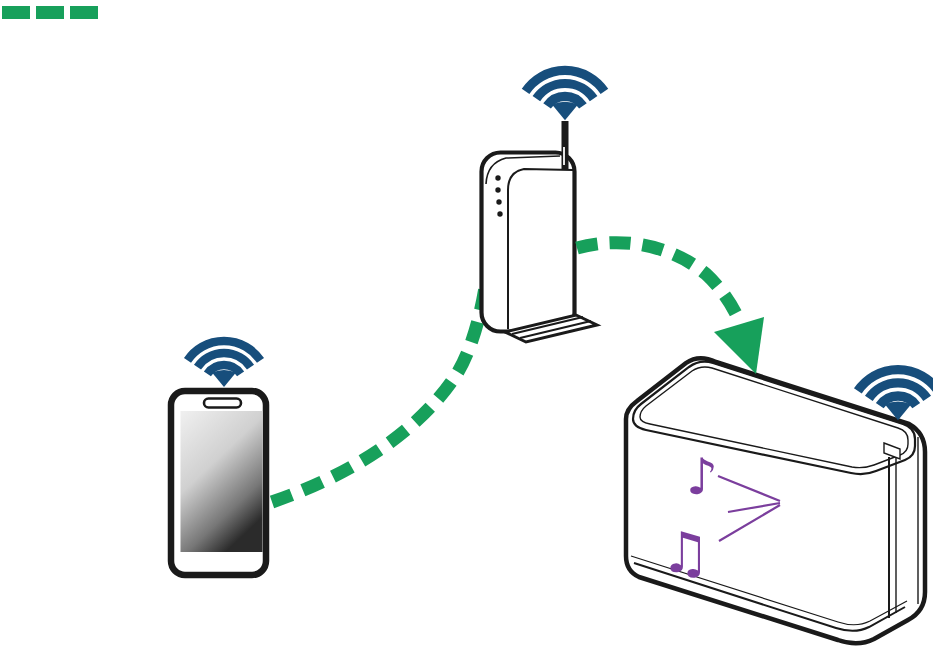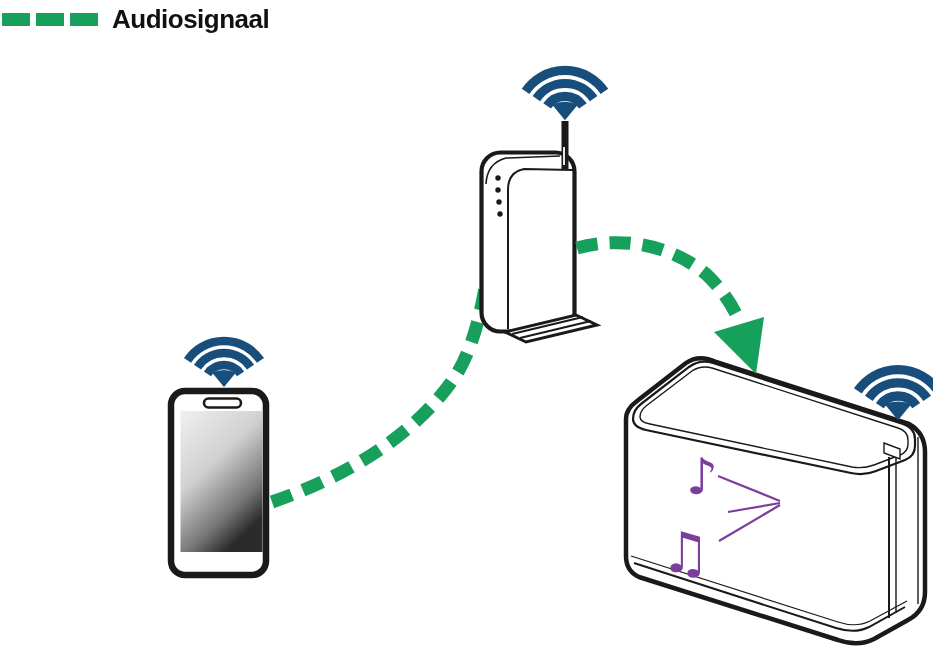--- a/index.html
+++ b/index.html
@@ -42,21 +42,20 @@
 </style>
 </head>
 <body>
 
 <div class="canvas">
 
   <div class="legend">
     <span class="dash"></span>
     <span class="dash"></span>
     <span class="dash"></span>
-    <span class="legend-label">Audiosignaal</span>
   </div>
 
   <svg width="933" height="654" viewBox="0 0 933 654">
     <defs>
       <linearGradient id="screenGrad" x1="0" y1="0" x2="0.55" y2="1">
         <stop offset="0" stop-color="#f0f0f0"></stop>
         <stop offset="0.45" stop-color="#d0d0d0"></stop>
         <stop offset="0.8" stop-color="#777777"></stop>
         <stop offset="1" stop-color="#2b2b2b"></stop>
       </linearGradient>

